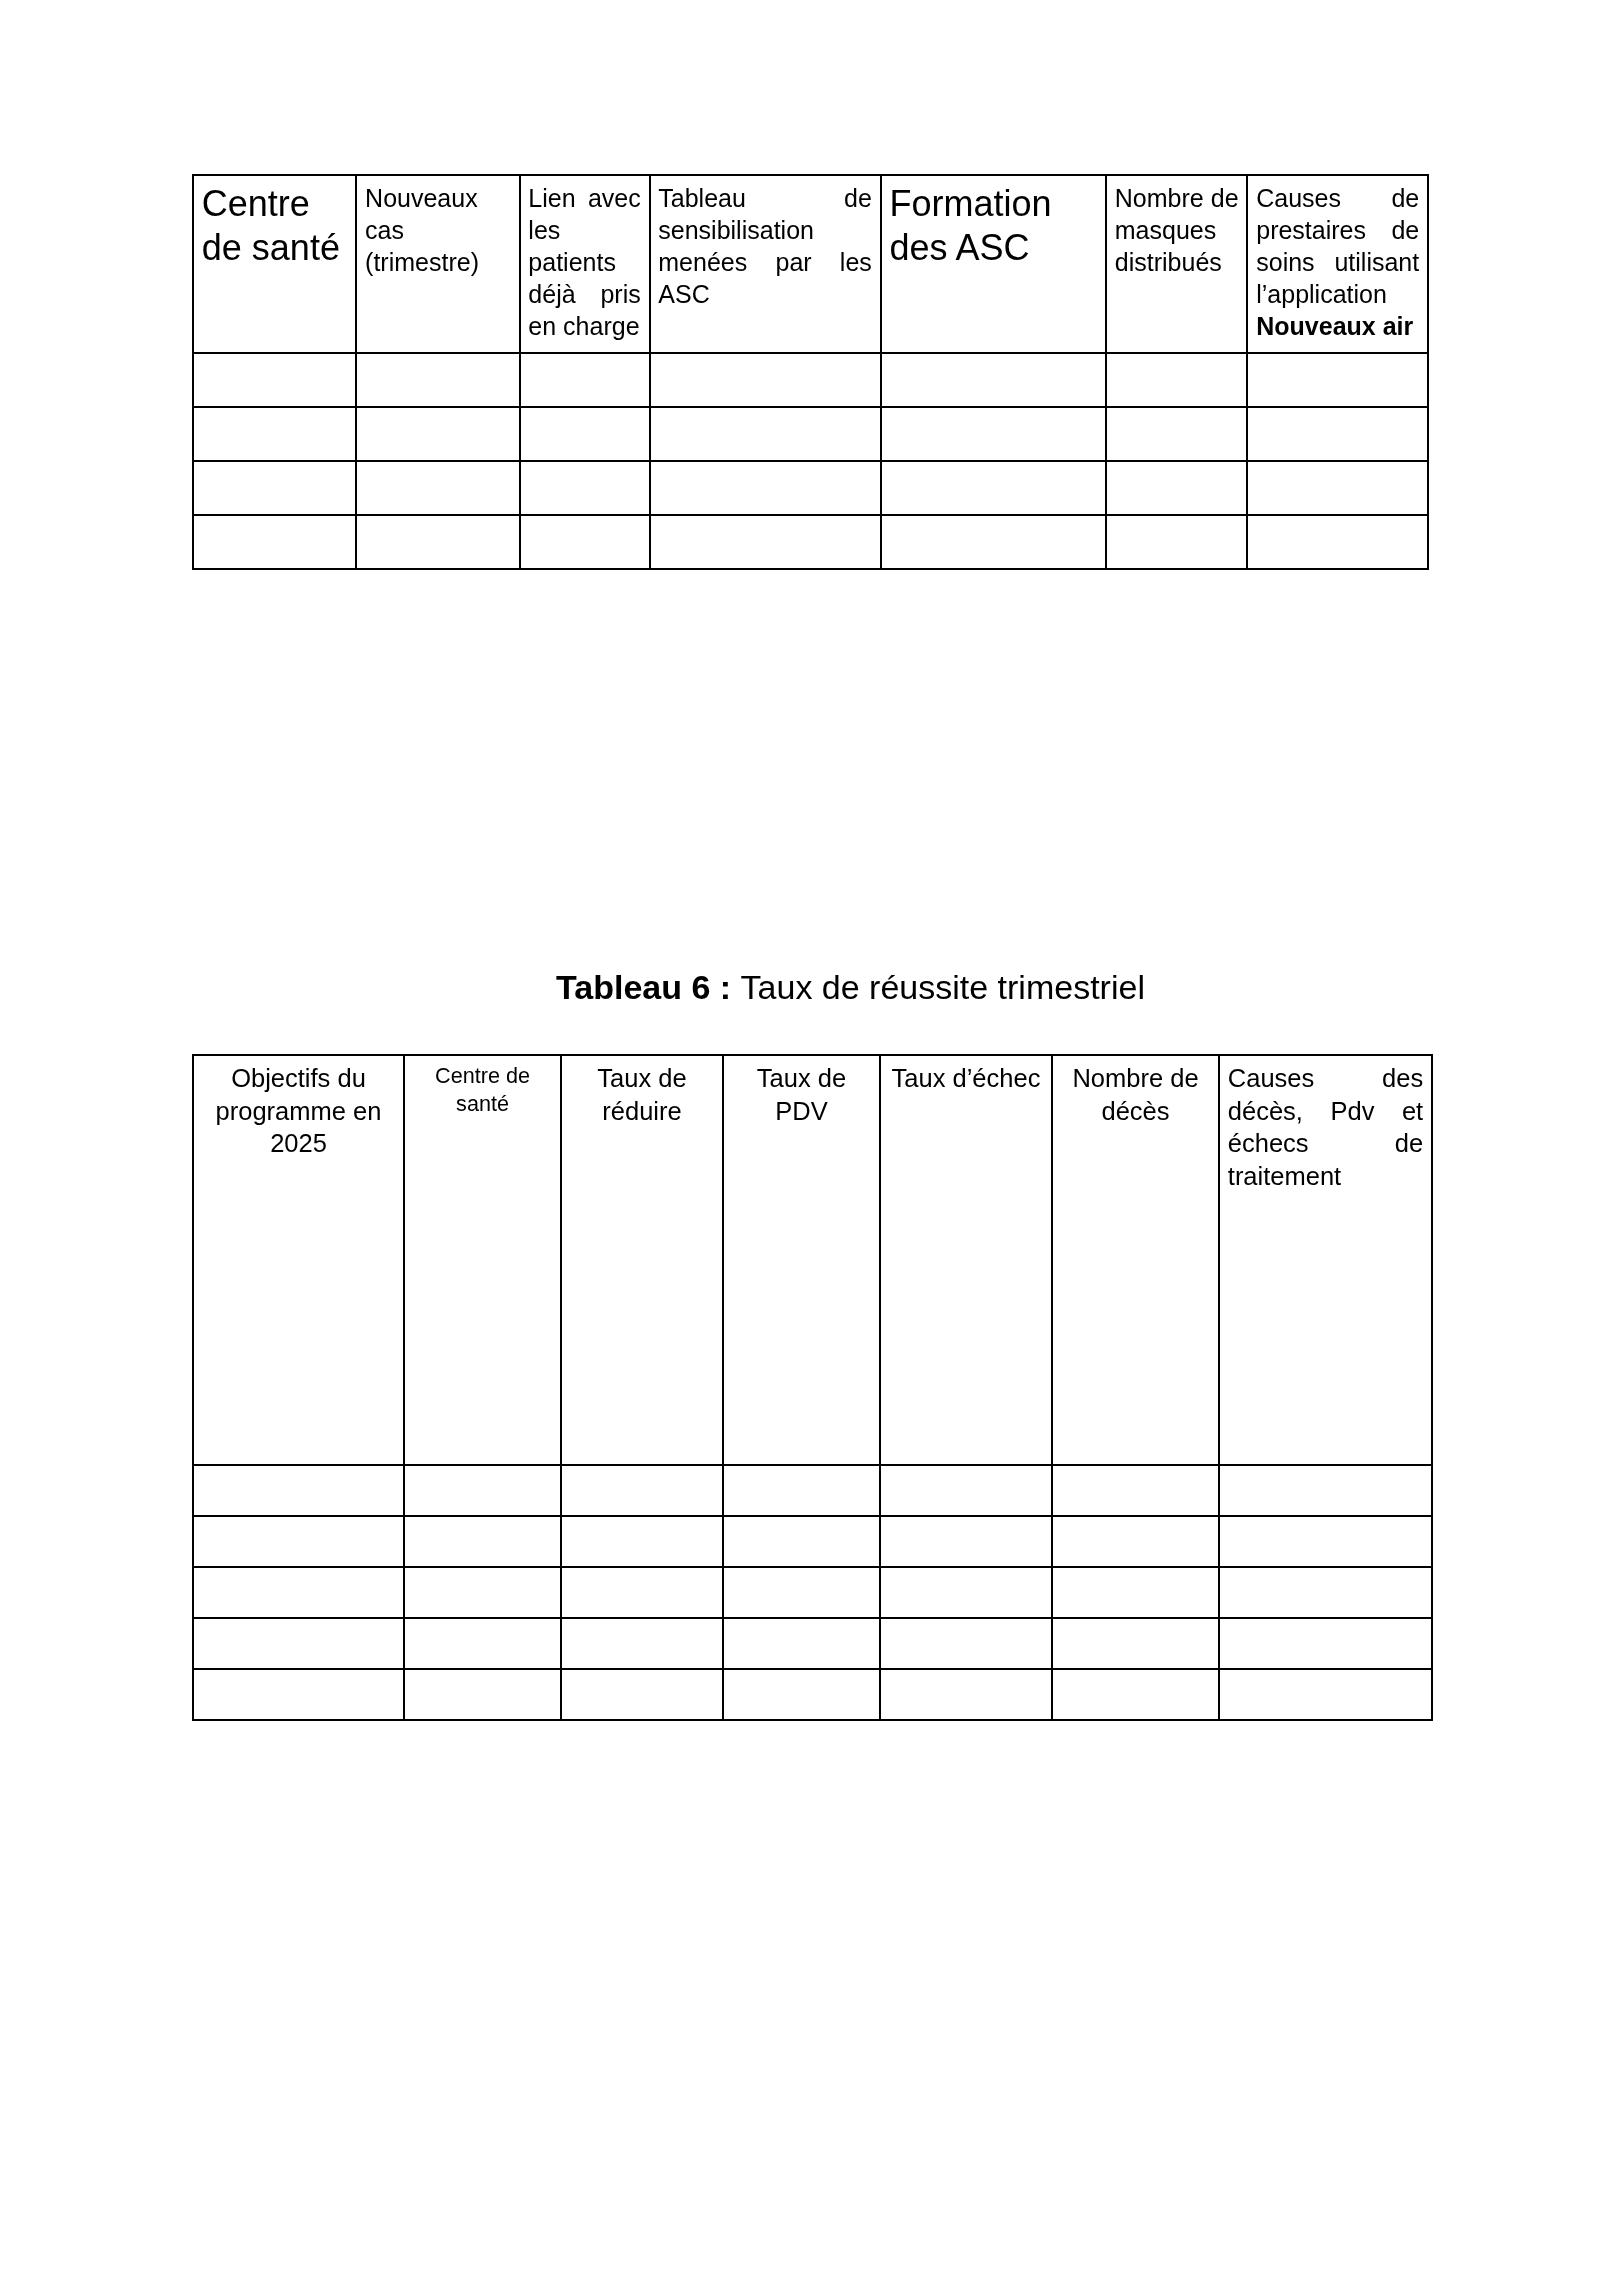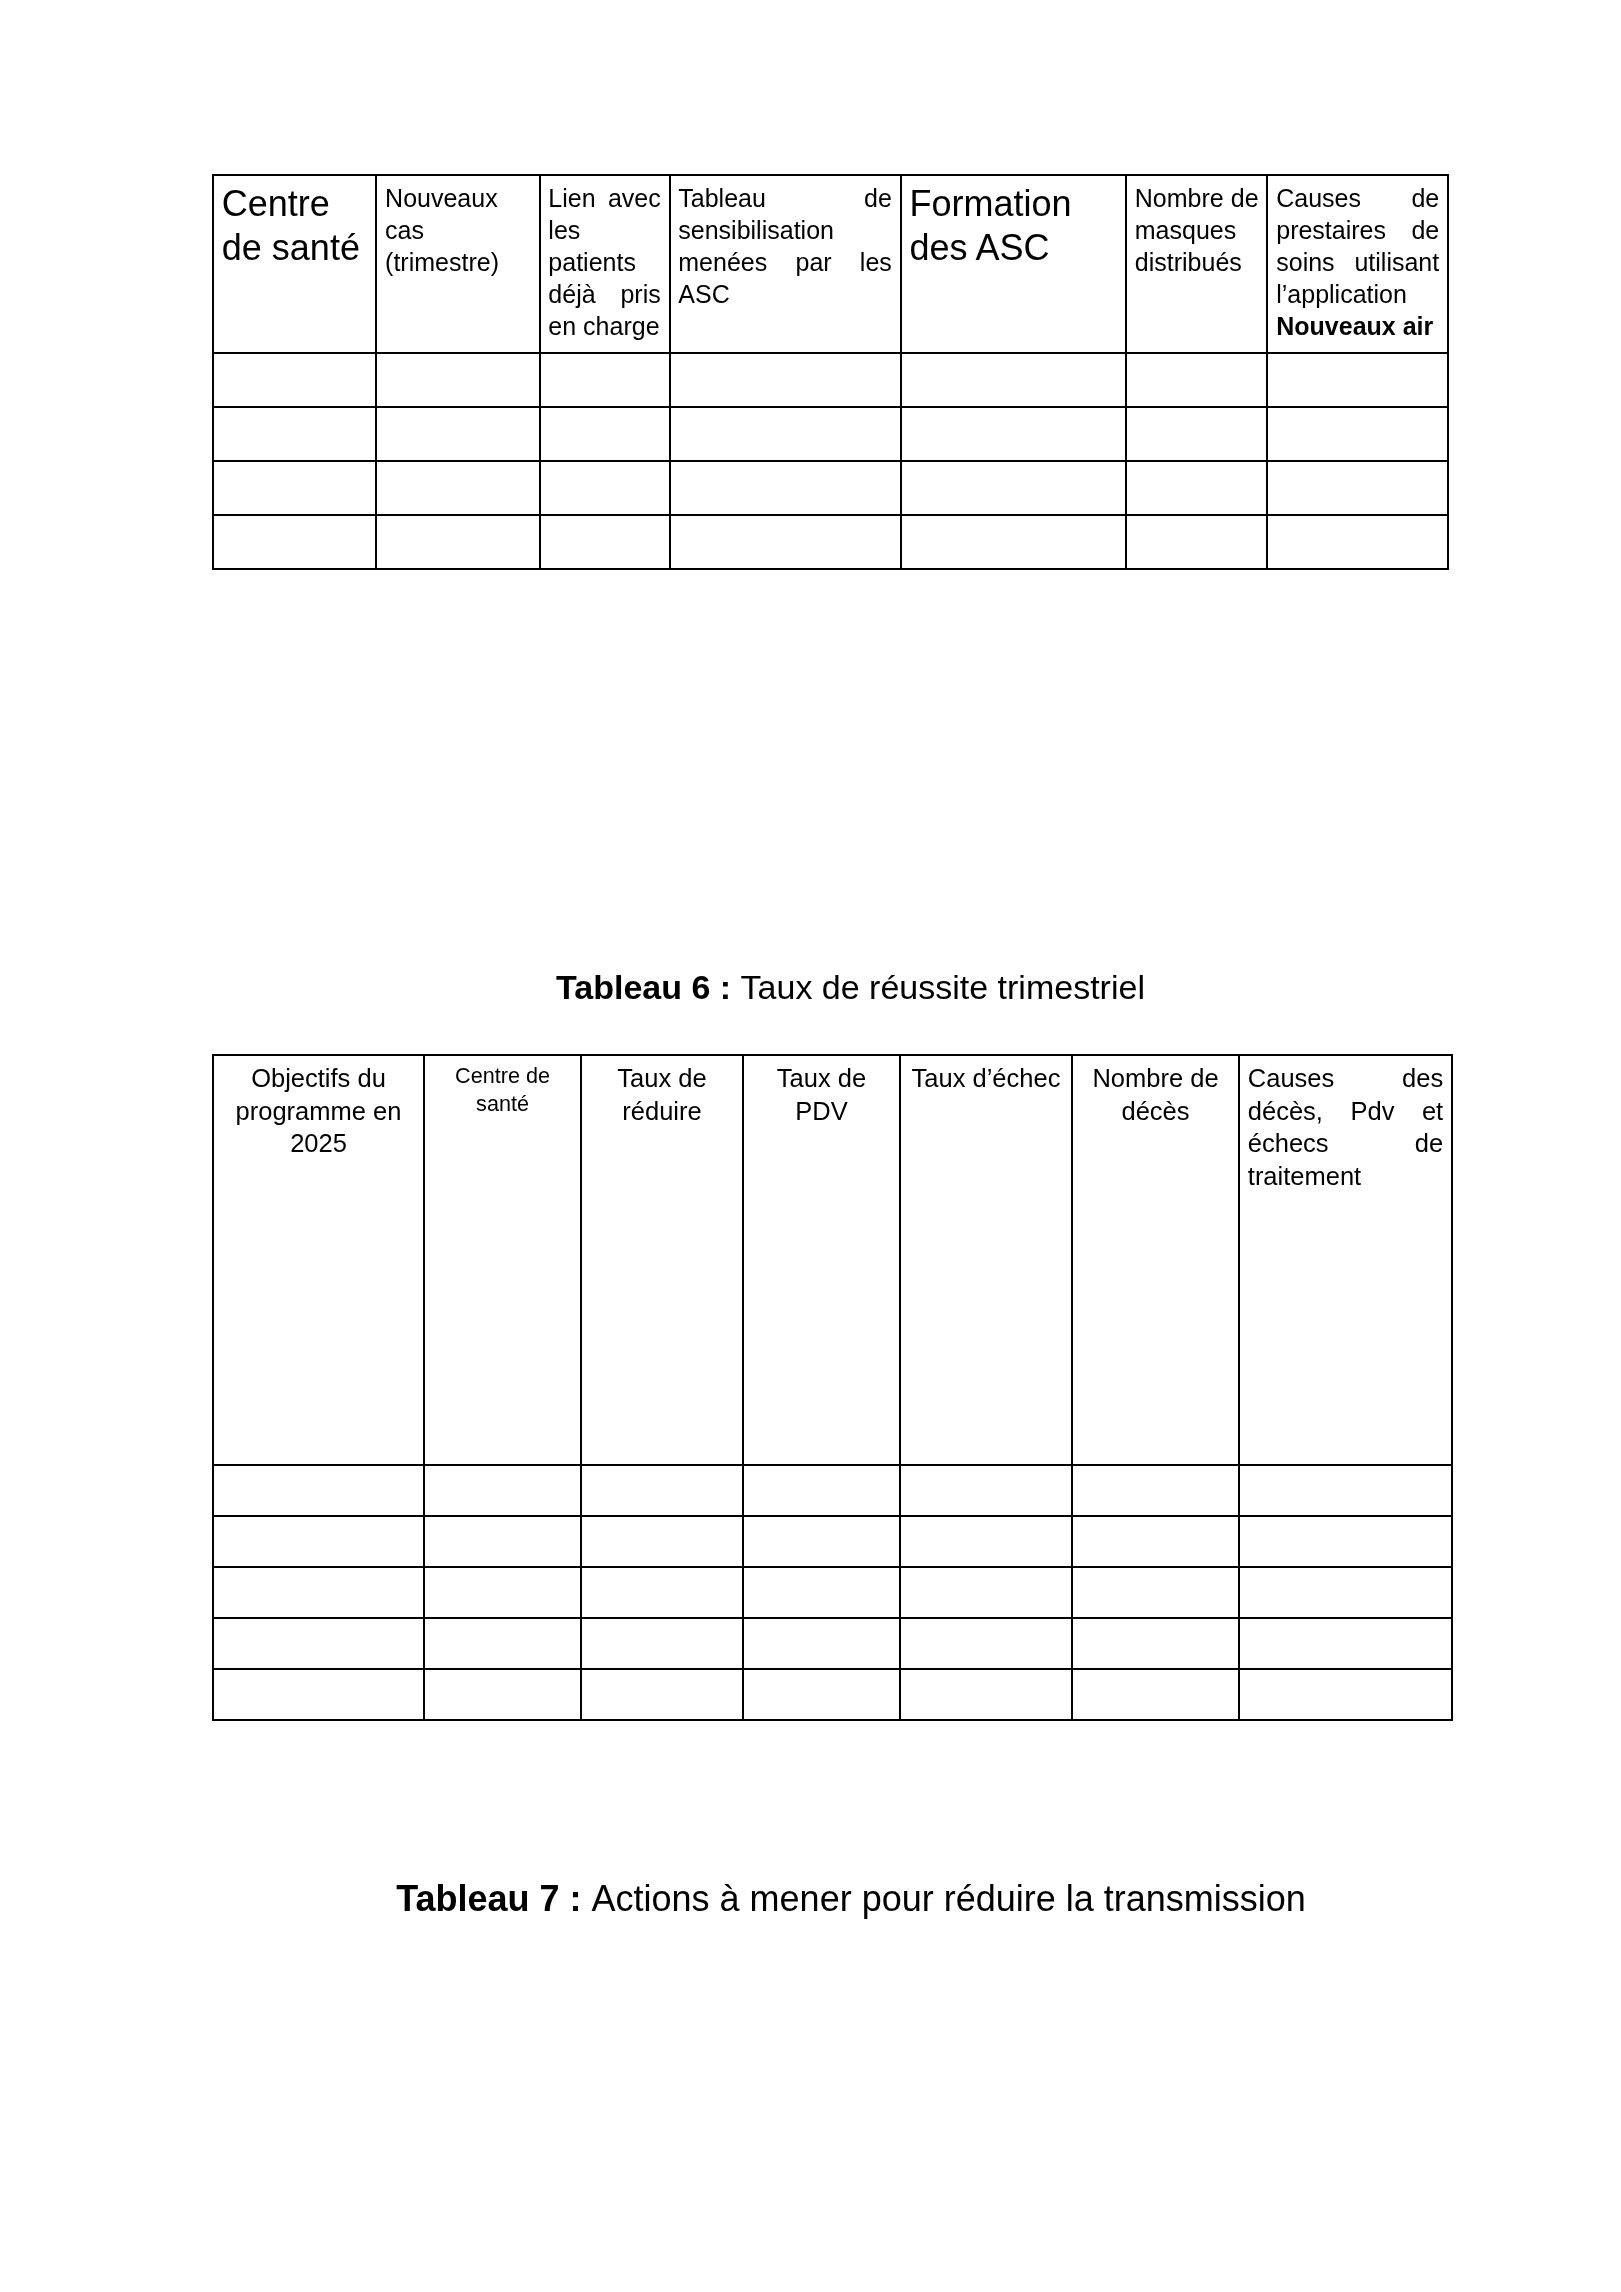--- a/index.html
+++ b/index.html
@@ -21,21 +21,20 @@
     height: 2293px;
     padding: 0;
     box-sizing: border-box;
   }
 
   
   .tbl {
     border-collapse: collapse;
     table-layout: fixed;
     border: 2px solid #000;
-    margin-left: 20px;
   }
   .tbl td {
     border: 2px solid #000;
     vertical-align: top;
     padding: 5.9px 7.8px 9.8px 7.8px;
     font-size: 24.5px;
     line-height: 1.28;
     text-align: justify;
     text-justify: inter-word;
     word-wrap: break-word;
@@ -243,18 +242,15 @@
         <td class="empty"></td>
         <td class="empty"></td>
         <td class="empty"></td>
         <td class="empty"></td>
         <td class="empty"></td>
         <td class="empty"></td>
       </tr>
     </tbody>
   </table>
 
-  <div class="caption" id="caption-7">
-    <span class="lead">Tableau 7 : </span><span>Actions à mener pour réduire la transmission</span>
-  </div>
 
 </div>
 
 
 </body></html>

